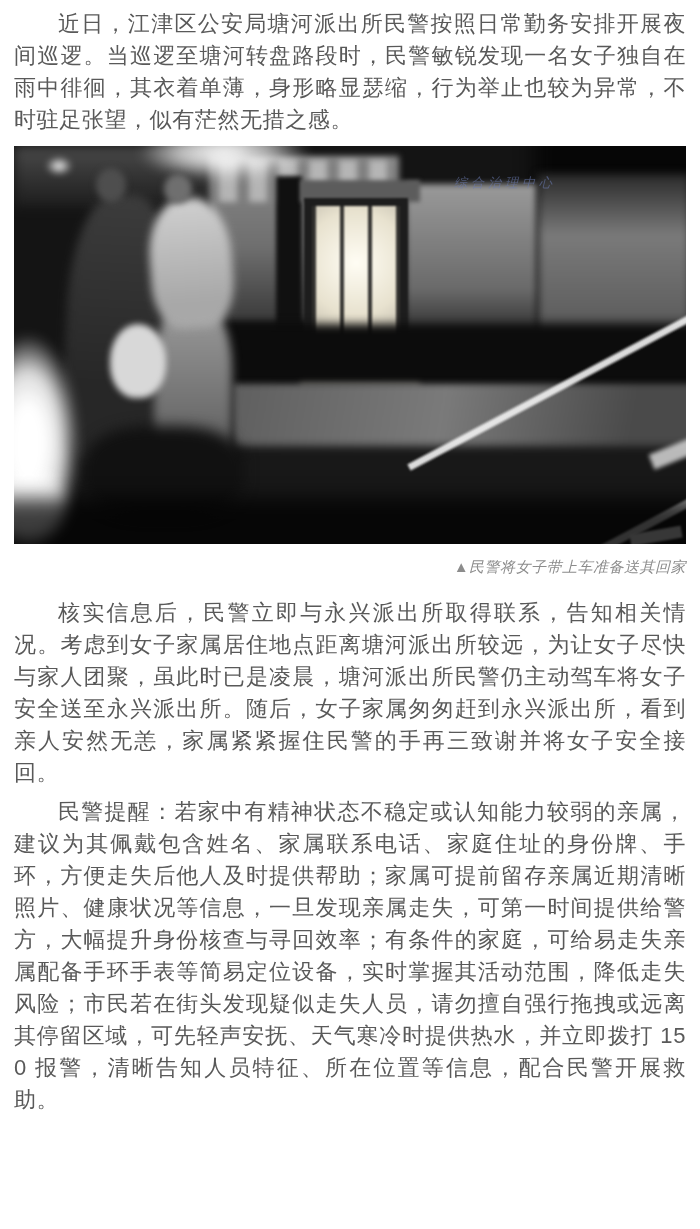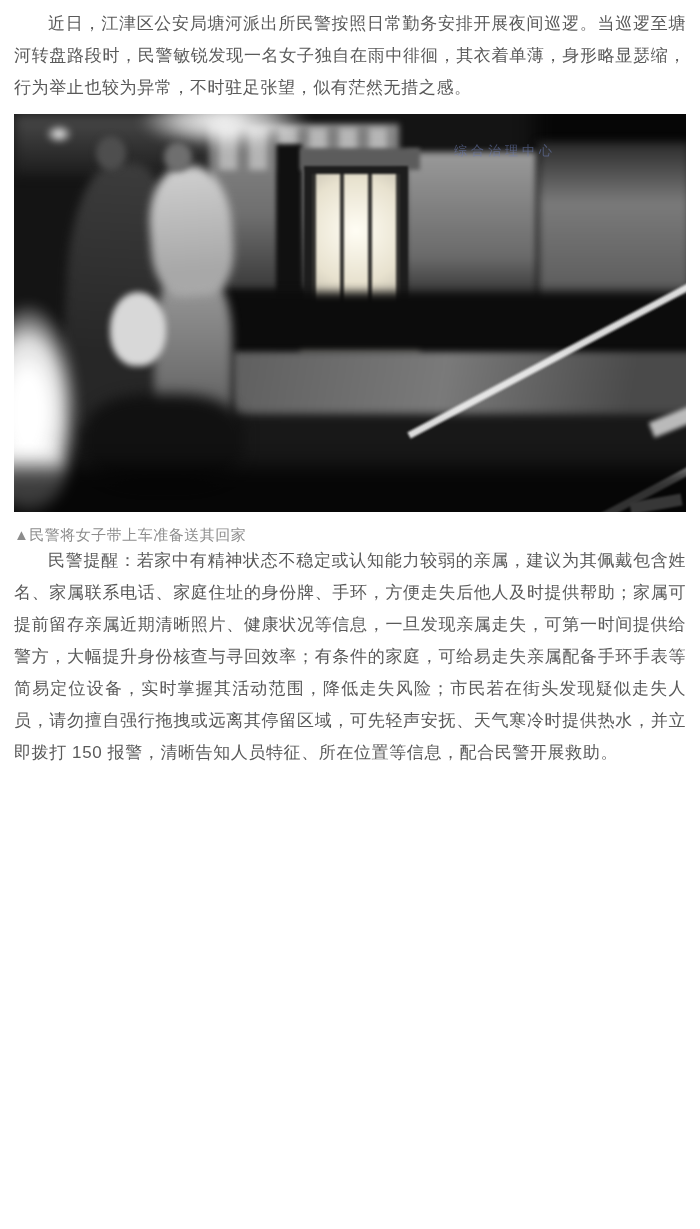--- a/index.html
+++ b/index.html
@@ -9,29 +9,29 @@
     font-family: "Liberation Sans", "DejaVu Sans", sans-serif;
   }
   .page {
     box-sizing: border-box;
     width: 700px; height: 1229px;
     padding: 8px 14px 0 14px;
     background: #ffffff;
   }
   .para {
     margin: 0 0 7px 0;
-    font-size: 17px;
+    font-size: 22px;
     line-height: 32px;
     letter-spacing: 0.6px;
     color: #595959;
     text-align: justify;
     text-indent: 2em;
     word-break: break-all;
   }
-  figure.photo-block { margin: 10px 0 0 0; padding: 0; }
+  figure.photo-block { margin: 10px 0 0 0; padding: 0; font-style: italic; }
   .photo {
     position: relative;
     width: 672px; height: 398px;
     background: #141414;
     overflow: hidden;
   }
   .photo div { position: absolute; }
   
   .sky-left        { left:0; top:0; width:230px; height:60px;
                      background:linear-gradient(180deg,#4a4a4a,#222 90%); filter:blur(6px); }
@@ -93,21 +93,21 @@
   .sign-text {
     left:440px; top:28px; width:200px;
     font-size:13px; letter-spacing:4px; color:#6b7cb4; opacity:.55;
     filter:blur(0.6px); text-align:left;
   }
   figcaption.caption {
     margin-top: 13px;
     font-size: 15px;
     line-height: 20px;
     color: #8c8c8c;
-    text-align: left;
+    text-align: right;
     letter-spacing: 0.5px;
   }
   .para.after-photo { margin-top: 20px; }
 </style>
 </head>
 <body>
 
 <div class="page">
 
   <p class="para">近日，江津区公安局塘河派出所民警按照日常勤务安排开展夜间巡逻。当巡逻至塘河转盘路段时，民警敏锐发现一名女子独自在雨中徘徊，其衣着单薄，身形略显瑟缩，行为举止也较为异常，不时驻足张望，似有茫然无措之感。</p>
@@ -144,16 +144,17 @@
       <div class="woman-head"></div>
       <div class="white-bag"></div>
       <div class="legs-shadow"></div>
       <div class="glow-left"></div>
       <div class="glow-left-low"></div>
       <div class="vignette-bottom"></div>
     </div>
     <figcaption class="caption">▲民警将女子带上车准备送其回家</figcaption>
   </figure>
 
+  <p class="para after-photo">核实信息后，民警立即与永兴派出所取得联系，告知相关情况。考虑到女子家属居住地点距离塘河派出所较远，为让女子尽快与家人团聚，虽此时已是凌晨，塘河派出所民警仍主动驾车将女子安全送至永兴派出所。随后，女子家属匆匆赶到永兴派出所，看到亲人安然无恙，家属紧紧握住民警的手再三致谢并将女子安全接回。</p>
 
   <p class="para">民警提醒：若家中有精神状态不稳定或认知能力较弱的亲属，建议为其佩戴包含姓名、家属联系电话、家庭住址的身份牌、手环，方便走失后他人及时提供帮助；家属可提前留存亲属近期清晰照片、健康状况等信息，一旦发现亲属走失，可第一时间提供给警方，大幅提升身份核查与寻回效率；有条件的家庭，可给易走失亲属配备手环手表等简易定位设备，实时掌握其活动范围，降低走失风险；市民若在街头发现疑似走失人员，请勿擅自强行拖拽或远离其停留区域，可先轻声安抚、天气寒冷时提供热水，并立即拨打 150 报警，清晰告知人员特征、所在位置等信息，配合民警开展救助。</p>
 
 </div>
 
 </body></html>

